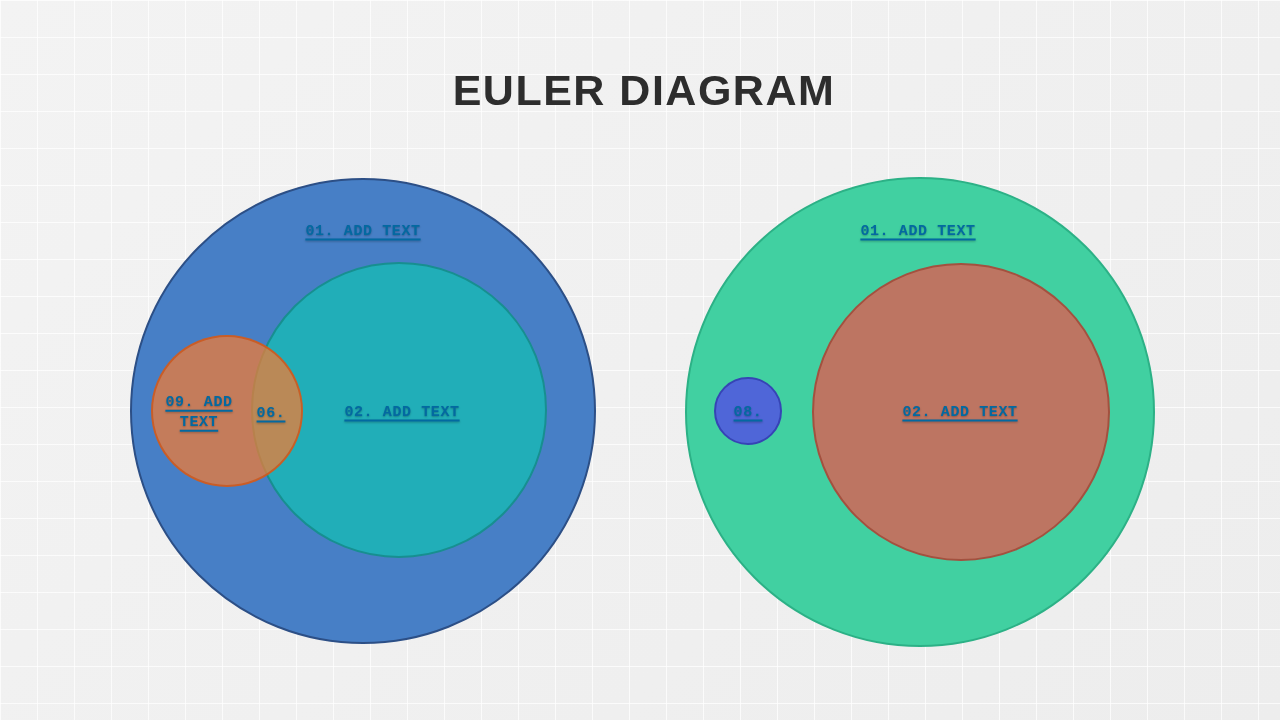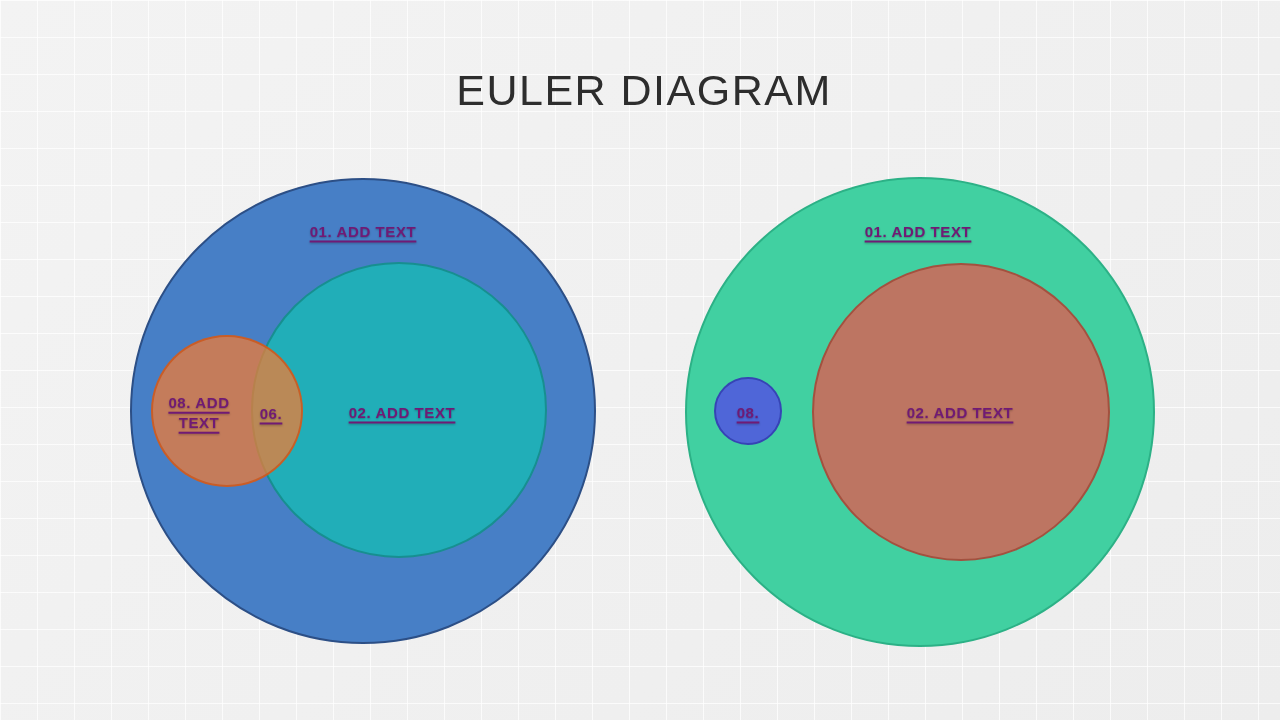--- a/index.html
+++ b/index.html
@@ -12,21 +12,21 @@
       linear-gradient(to right, rgba(255,255,255,.75) 1px, transparent 1px),
       linear-gradient(to bottom, rgba(255,255,255,.75) 1px, transparent 1px),
       linear-gradient(135deg, #f3f3f3 0%, #ededed 100%);
     background-size:37px 37px, 37px 37px, 100% 100%;
   }
   .slide-title {
     position:absolute;
     top:66px; left:0; width:100%;
     text-align:center;
     font-size:43px;
-    font-weight:normal;
+    font-weight:bold;
     letter-spacing:1.5px;
     color:#2d2d2d;
     padding-left:8px;
   }
   .circle {
     position:absolute;
     border-radius:50%;
   }
   
   .c-blue   { left:130px; top:178px; width:466px; height:466px;
@@ -39,51 +39,52 @@
   .c-green  { left:685px; top:177px; width:470px; height:470px;
               background:#41d0a1; border:2px solid #2cb186; }
   .c-terra  { left:812px; top:263px; width:298px; height:298px;
               background:#bd7562; border:2px solid #a3513f; }
   .c-sblue  { left:714px; top:377px; width:68px; height:68px;
               background:#4f66d8; border:2.5px solid #3644b5; }
 
   .set-label {
     position:absolute;
     transform:translate(-50%,-50%);
-    color:#701a75;
+    color:#0369a1;
     font-weight:bold;
     font-size:15px;
     letter-spacing:0.6px;
     text-align:center;
     white-space:nowrap;
     text-decoration:underline;
     text-decoration-thickness:2px;
     text-underline-offset:4px;
     text-shadow:0 1px 2px rgba(0,0,0,0.28);
+    font-family:Liberation Mono, monospace;
   }
   .lbl-l1 { left:363px; top:231px; }
   .lbl-l2 { left:402px; top:412px; }
   .lbl-l3 { left:199px; top:413px; white-space:normal; width:82px; line-height:1.35; }
   .lbl-l4 { left:271px; top:413px; }
   .lbl-r1 { left:918px; top:231px; }
   .lbl-r2 { left:960px; top:412px; }
   .lbl-r3 { left:748px; top:412px; }
 </style>
 </head>
 <body>
 
 <h1 class="slide-title">EULER DIAGRAM</h1>
 
 <div>
   <div class="circle c-blue"></div>
   <div class="circle c-teal"></div>
   <div class="circle c-orange"></div>
   <div class="set-label lbl-l1">01. ADD TEXT</div>
   <div class="set-label lbl-l2">02. ADD TEXT</div>
-  <div class="set-label lbl-l3">08. ADD TEXT</div>
+  <div class="set-label lbl-l3">09. ADD TEXT</div>
   <div class="set-label lbl-l4">06.</div>
 </div>
 
 <div>
   <div class="circle c-green"></div>
   <div class="circle c-terra"></div>
   <div class="circle c-sblue"></div>
   <div class="set-label lbl-r1">01. ADD TEXT</div>
   <div class="set-label lbl-r2">02. ADD TEXT</div>
   <div class="set-label lbl-r3">08.</div>

